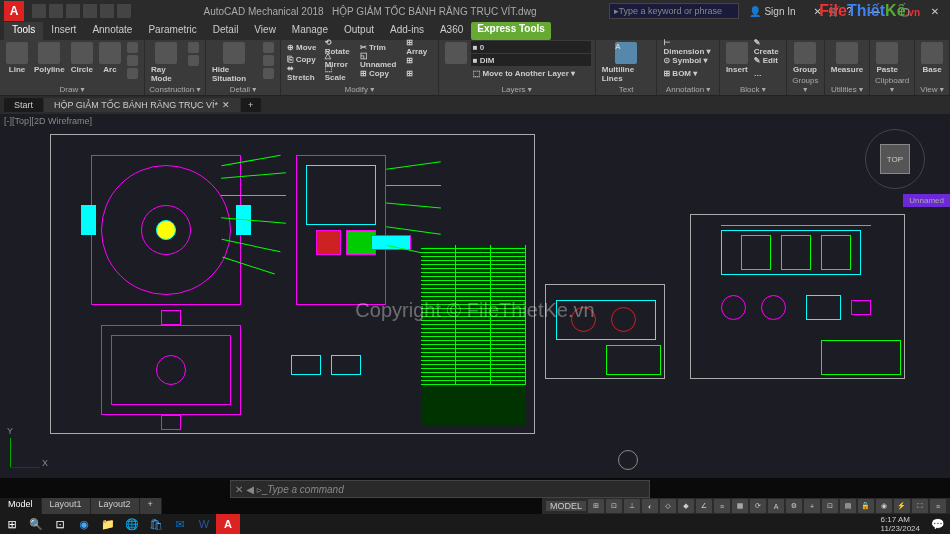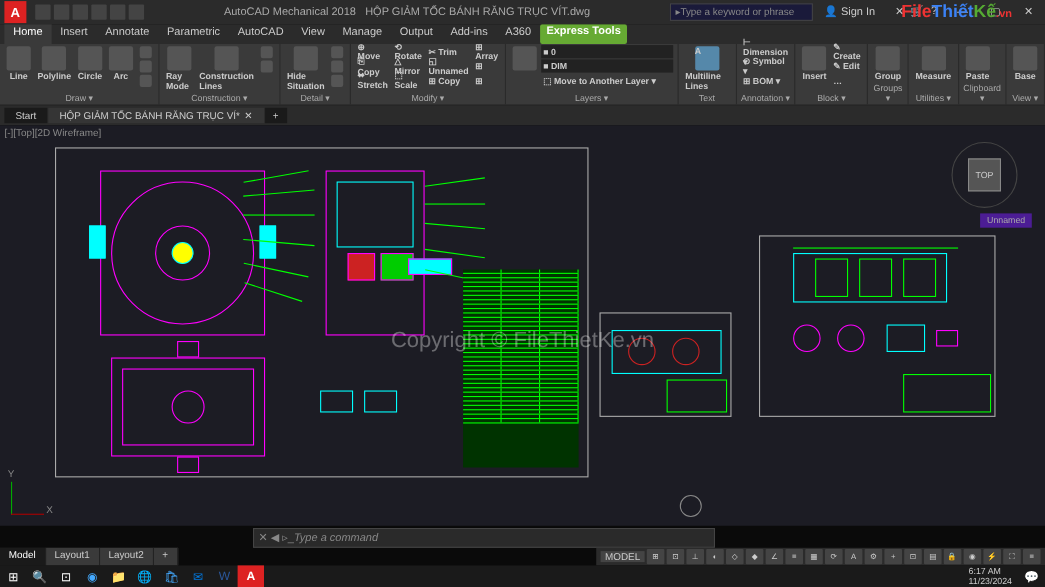--- a/index.html
+++ b/index.html
@@ -49,21 +49,21 @@
 .mech.green-line { background:#0f0; height:1px; }
 .mech.cyan { border-color:#0ff !important; }
 .table-block { position:absolute; background:#030; }
 .table-row { height:4px; border-bottom:1px solid #0f0; display:flex; }
 .table-cell { border-right:1px solid #0f0; flex:1; font-size:3px; color:#0f0; }
 
 
 .navcube { position:absolute; top:20px; right:30px; width:50px; height:50px; }
 .cube-face { width:30px; height:30px; background:#555; border:1px solid #888; display:flex; align-items:center; justify-content:center; font-size:8px; color:#ccc; margin:10px auto; }
 .compass { width:60px; height:60px; border:1px solid #444; border-radius:50%; position:absolute; top:-5px; left:-5px; }
-.unnamed { position:absolute; top:80px; right:12px; background:#4c1d95; color:#aaa; font-size:8px; padding:2px 6px; }
+.unnamed { position:absolute; top:80px; right:0; background:#6d28d9; color:#aaa; font-size:8px; padding:2px 6px; }
 
 .ucs { position:absolute; bottom:10px; left:10px; }
 .ucs-y { width:1px; height:30px; background:#0a0; }
 .ucs-x { width:30px; height:1px; background:#a00; }
 .ucs-lbl { color:#888; font-size:9px; position:absolute; }
 
 .cmd-line { position:absolute; bottom:36px; left:230px; right:300px; height:18px; background:#2a2a2a; border:1px solid #444; display:flex; align-items:center; padding:0 4px; font-size:10px; color:#888; }
 
 .layout-tabs { position:absolute; bottom:20px; left:0; height:16px; display:flex; font-size:9px; background:#2b2b2b; }
 .ltab { padding:1px 8px; background:#3a3a3a; color:#ccc; border-right:1px solid #222; }
@@ -105,25 +105,25 @@
     <span>?</span>
   </div>
   <div class="win-ctrl">
     <div class="win-btn">—</div>
     <div class="win-btn">▢</div>
     <div class="win-btn close">✕</div>
   </div>
 </div>
 
 <div class="ribbon-tabs">
-  <div class="tab active">Home</div>
+  <div class="tab active">Tools</div>
   <div class="tab">Insert</div>
   <div class="tab">Annotate</div>
   <div class="tab">Parametric</div>
-  <div class="tab">AutoCAD</div>
+  <div class="tab">Detail</div>
   <div class="tab">View</div>
   <div class="tab">Manage</div>
   <div class="tab">Output</div>
   <div class="tab">Add-ins</div>
   <div class="tab">A360</div>
   <div class="tab app">Express Tools</div>
 </div>
 
 <div class="ribbon">
   <div class="panel">
@@ -157,24 +157,20 @@
         </div>
     </div>
     <div class="panel-label">Draw ▾</div>
   </div>
 
   <div class="panel">
     <div class="panel-body">
       <div class="rbtn">
           <div class="ico"></div>
           <span>Ray Mode</span>
-        </div>
-      <div class="rbtn">
-          <div class="ico"></div>
-          <span>Construction Lines</span>
         </div>
       <div class="col">
           <div class="rbtn small">
             <div class="ico"></div>
           </div>
           <div class="rbtn small">
             <div class="ico"></div>
           </div>
         </div>
     </div>

